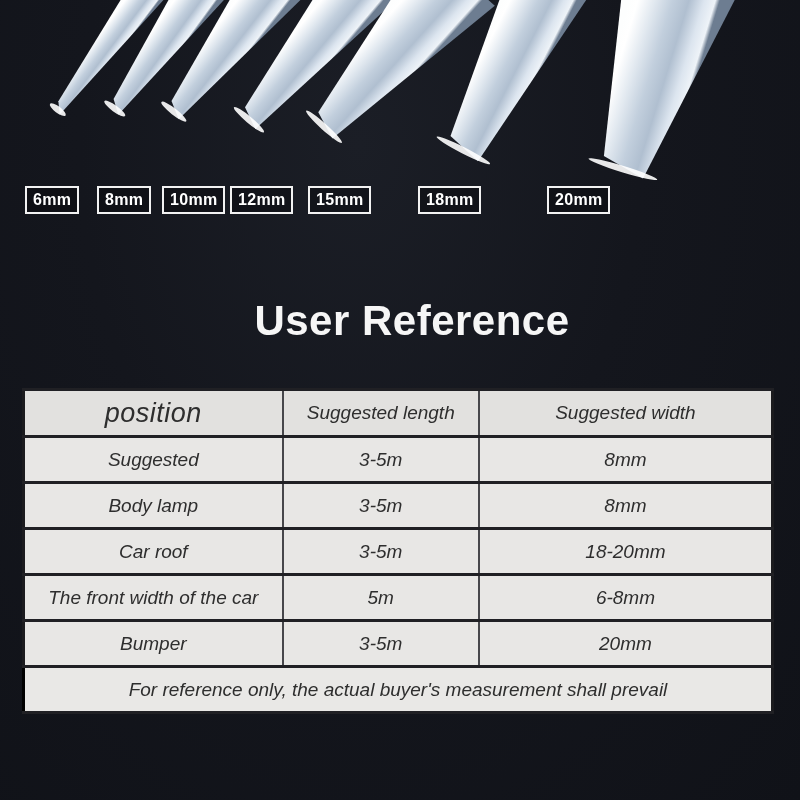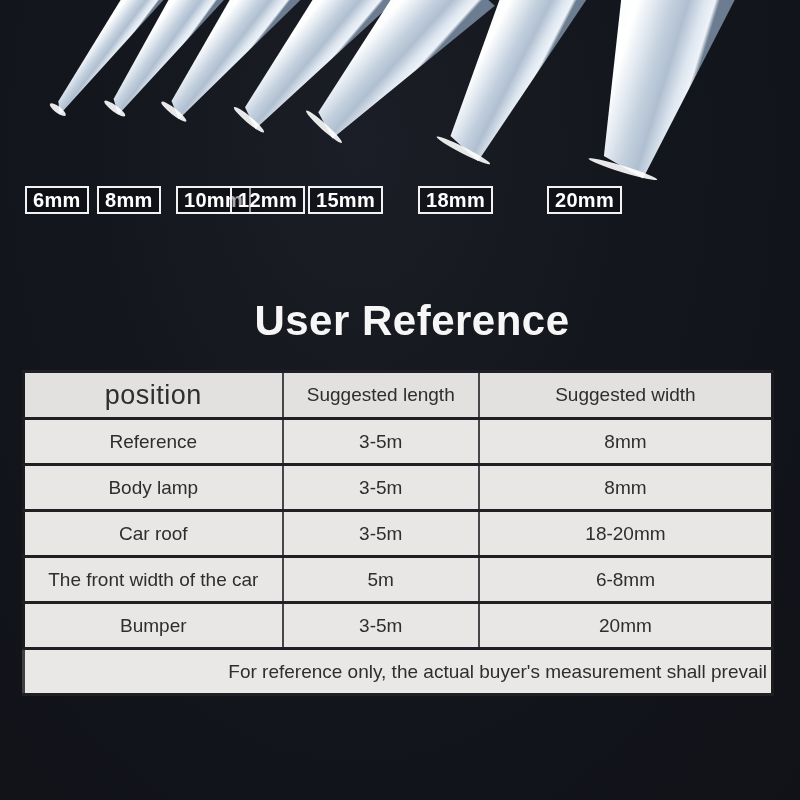--- a/index.html
+++ b/index.html
@@ -8,44 +8,44 @@
     font-family:"Liberation Sans",sans-serif;
     background:radial-gradient(ellipse at 45% 18%, #1b1e26 0%, #14161d 45%, #101218 100%);
   }
   
   #strips-svg{position:absolute;top:0;left:0;display:block;}
   
   .labels{position:absolute;top:186px;left:0;width:100%;height:28px;}
   .size-label{
     position:absolute;top:0;box-sizing:border-box;height:28px;
     border:2px solid #f2f2f2;color:#ffffff;background:rgba(5,6,10,.35);
-    font-size:20px;font-weight:700;line-height:24px;padding:0 6px;letter-spacing:.3px;
+    font-size:16px;font-weight:700;line-height:24px;padding:0 6px;letter-spacing:.3px;
   }
   
   .title{
     position:absolute;top:297px;left:0;width:100%;margin:0;text-align:center;
     color:#f6f6f6;font-size:42px;font-weight:700;letter-spacing:.5px;padding-left:12px;
   }
   
   .ref-table{
-    position:absolute;left:22px;top:370px;width:752px;
+    position:absolute;left:22px;top:388px;width:752px;
     border-collapse:collapse;table-layout:fixed;
-    border:3px solid #1b1b1e;background:#e7e6e4;
+    border:3px solid #1b1b1e;background:#e7e6e4;font-style:italic;
   }
   .ref-table th,.ref-table td{
     border-left:2px solid #47474b;border-right:2px solid #47474b;
     border-top:3px solid #202024;border-bottom:3px solid #202024;
     text-align:center;vertical-align:middle;
     color:#2e2e2e;font-size:19px;font-weight:400;
     padding:0 4px;overflow:hidden;white-space:nowrap;
   }
   .ref-table th{height:44px;background:#e2e1df;}
   .ref-table td{height:43px;background:#e8e7e5;}
   .ref-table th.pos{font-size:27px;letter-spacing:.5px;}
-  .ref-table tr.footer-row td{border-left:3px solid #404040;border-right:3px solid #1b1b1e;background:#e9e8e6;text-align:right;}
+  .ref-table tr.footer-row td{border-left:3px solid #000000;border-right:3px solid #1b1b1e;background:#e9e8e6;}
 </style>
 </head>
 <body>
 
 <div class="page">
 
   <svg id="strips-svg" width="800" height="365" viewBox="0 0 800 365">
       <defs>
         <linearGradient id="sg0" gradientUnits="userSpaceOnUse" x1="90.27741566061606" y1="41.17232089693127" x2="114.63579871705848" y2="59.527679103068735">
           <stop offset="0" stop-color="#fdfefe"></stop>
@@ -130,21 +130,21 @@
       <ellipse cx="324.0073918190766" cy="126.77056552356781" rx="24" ry="3.2" transform="rotate(42 324.0073918190766 126.77056552356781)" fill="#ffffff" opacity="0.9"></ellipse>
       <polygon points="515.3,-44.1 590.1,-5.9 478.0,161.2 450.5,135.9" fill="url(#sg5)"></polygon>
       <ellipse cx="463.3619714992186" cy="150.3269804274349" rx="30" ry="3.2" transform="rotate(27 463.3619714992186 150.3269804274349)" fill="#ffffff" opacity="0.9"></ellipse>
       <polygon points="625.8,-42.2 738.7,-7.8 643.0,178.4 603.9,156.0" fill="url(#sg6)"></polygon>
       <ellipse cx="622.8771151141682" cy="169.1310857321109" rx="36" ry="3.2" transform="rotate(17 622.8771151141682 169.1310857321109)" fill="#ffffff" opacity="0.9"></ellipse>
     </svg>
 
   <div class="labels">
     <span class="size-label" style="left:25px">6mm</span>
     <span class="size-label" style="left:97px">8mm</span>
-    <span class="size-label" style="left:176px">10mm</span>
+    <span class="size-label" style="left:162px">10mm</span>
     <span class="size-label" style="left:230px">12mm</span>
     <span class="size-label" style="left:308px">15mm</span>
     <span class="size-label" style="left:418px">18mm</span>
     <span class="size-label" style="left:547px">20mm</span>
   </div>
 
   <h1 class="title">User Reference</h1>
 
   <table class="ref-table">
     <colgroup>
@@ -154,21 +154,21 @@
     </colgroup>
     <thead>
       <tr>
         <th class="pos">position</th>
         <th>Suggested length</th>
         <th>Suggested width</th>
       </tr>
     </thead>
     <tbody>
       <tr>
-        <td>Reference</td>
+        <td>Suggested</td>
         <td>3-5m</td>
         <td>8mm</td>
       </tr>
       <tr>
         <td>Body lamp</td>
         <td>3-5m</td>
         <td>8mm</td>
       </tr>
       <tr>
         <td>Car roof</td>

